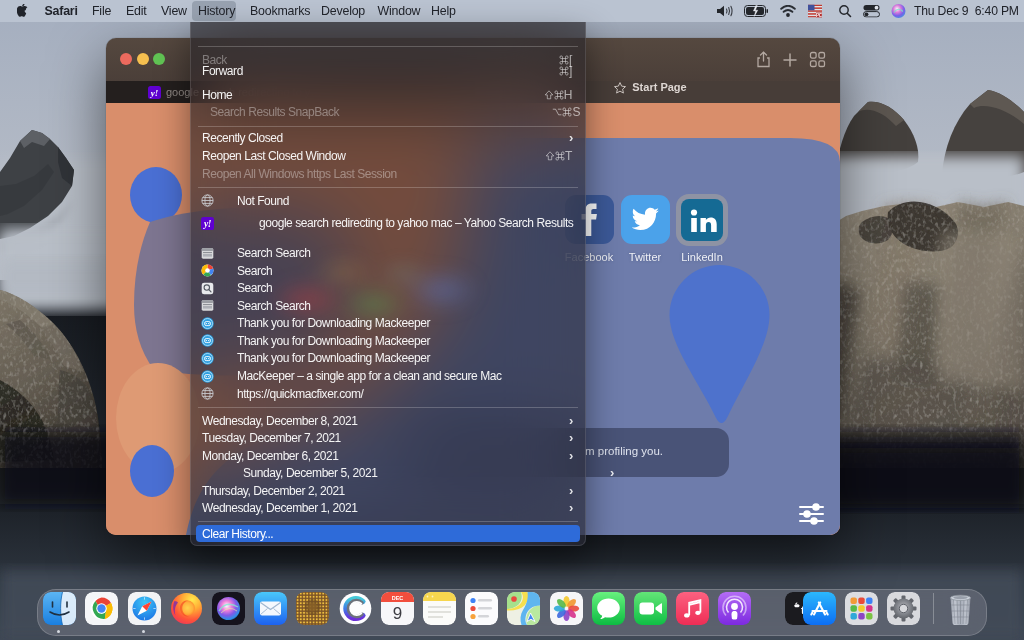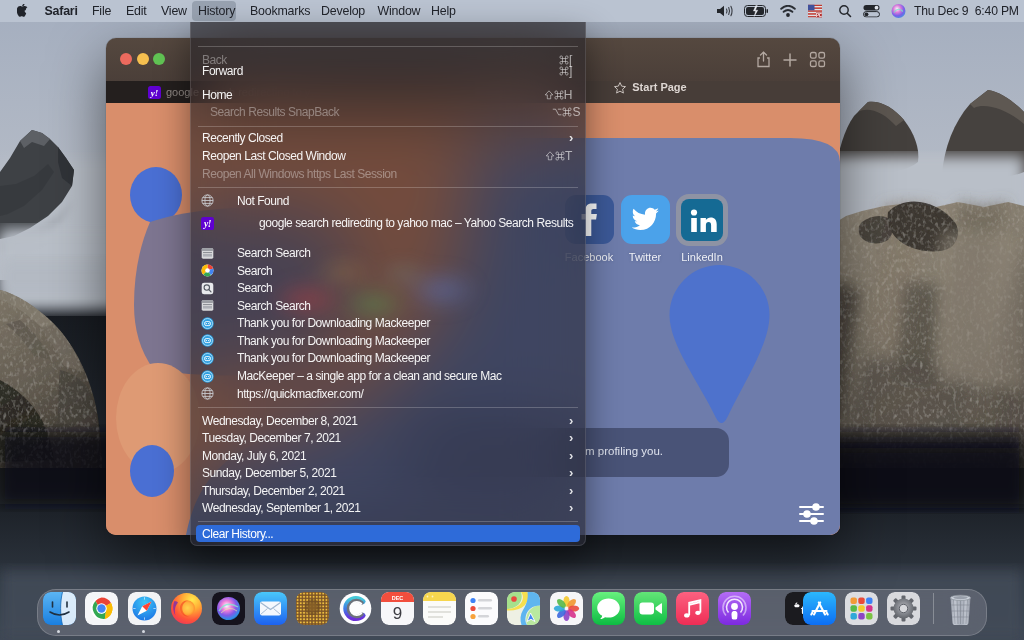--- a/index.html
+++ b/index.html
@@ -504,33 +504,33 @@
  <div class="sep" style="top:385px;"></div>
  <div class="row" style="top:389.5px;">
         <span class="t">Wednesday, December 8, 2021</span>
         <span class="ch">›</span>
       </div>
  <div class="row" style="top:407px;">
         <span class="t">Tuesday, December 7, 2021</span>
         <span class="ch">›</span>
       </div>
  <div class="row" style="top:424.5px;">
-        <span class="t">Monday, July 6, 2021</span>
+        <span class="t">Monday, December 6, 2021</span>
         <span class="ch">›</span>
       </div>
- <div class="row" style="top:442px;">
+ <div class="row" style="top:442px;padding-left:41px;">
         <span class="t">Sunday, December 5, 2021</span>
         <span class="ch">›</span>
       </div>
  <div class="row" style="top:459.5px;">
         <span class="t">Thursday, December 2, 2021</span>
         <span class="ch">›</span>
       </div>
  <div class="row" style="top:477px;">
-        <span class="t">Wednesday, September 1, 2021</span>
+        <span class="t">Wednesday, December 1, 2021</span>
         <span class="ch">›</span>
       </div>
  <div class="sep" style="top:499px;"></div>
  <div id="clearrow">
         <span class="t">Clear History...</span>
       </div>
 </div>
 <div id="dock"></div>
 <div class="di" style="left:43px;"><svg class="sq" viewBox="0 0 33 33">
         <defs>

